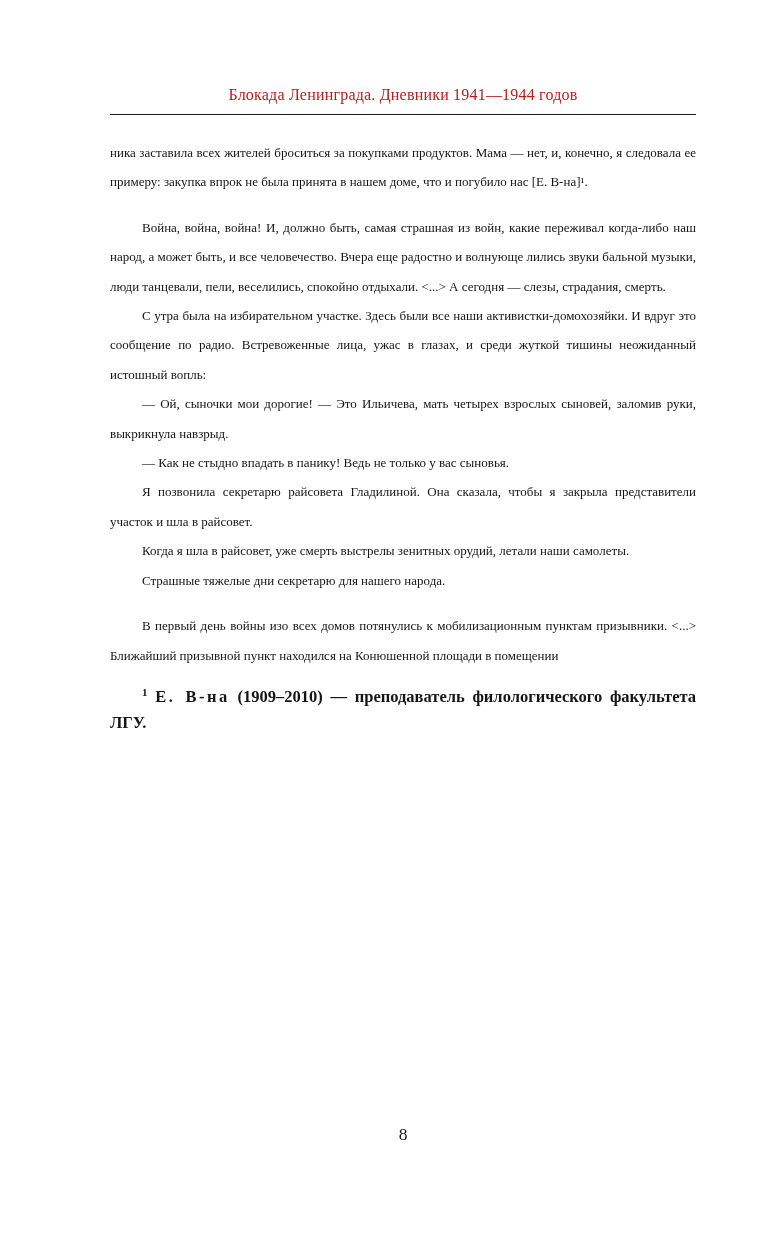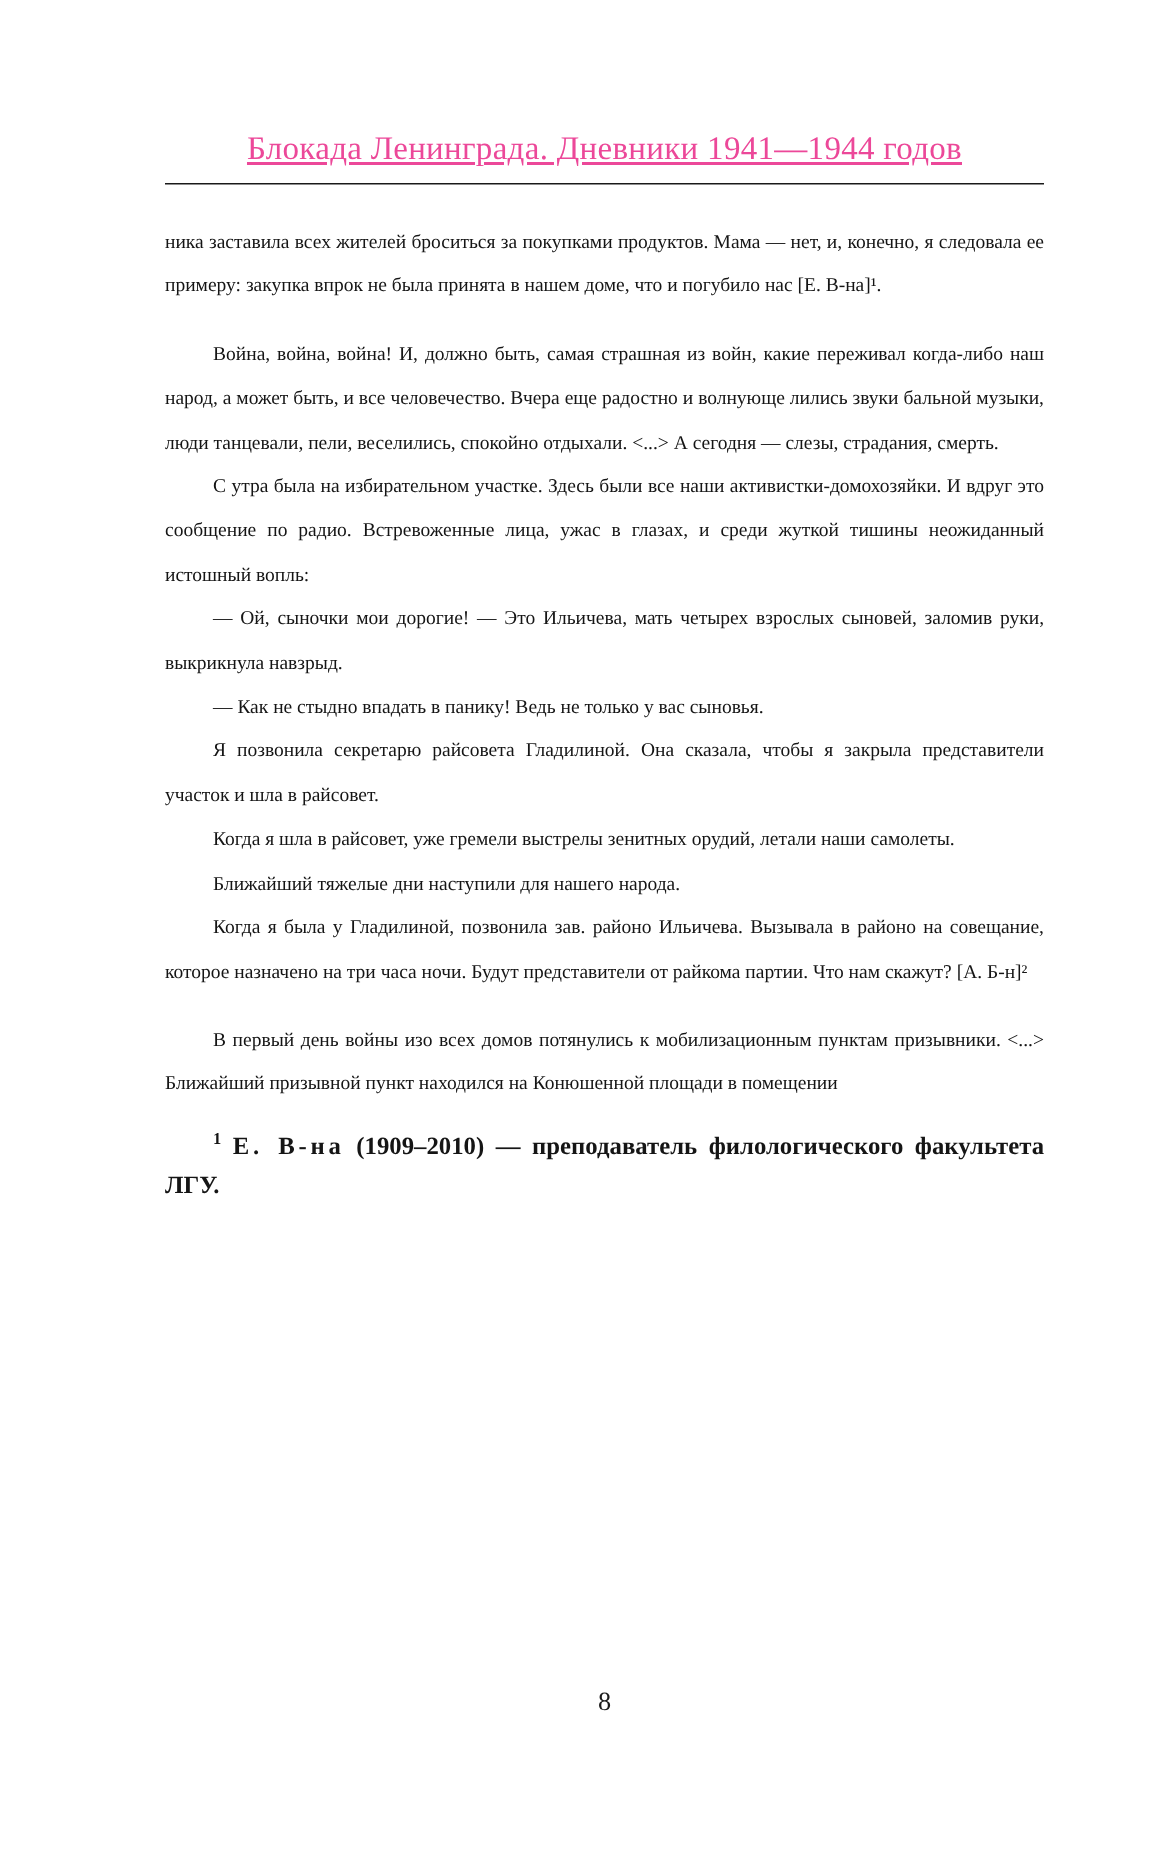--- a/index.html
+++ b/index.html
@@ -14,26 +14,25 @@
     overflow: hidden;
   }
   .text-col {
     position: absolute;
     left: 110px;
     top: 86px;
     width: 586px;
   }
   .running-header {
     text-align: center;
-    font-size: 22px;
+    font-size: 16px;
     letter-spacing: 0.2px;
     padding-bottom: 10px;
     border-bottom: 1px solid #1a1a1a;
-    color: #ec4899;
-    text-decoration: underline;
+    color: #b91c1c;
   }
   .body-text {
     margin-top: 23px;
     font-size: 13px;
     line-height: 29.4px;
     text-align: justify;
   }
   .body-text p {
     margin: 0;
     text-indent: 32px;
@@ -74,23 +73,22 @@
 
     <div class="running-header">Блокада Ленинграда. Дневники 1941—1944 годов</div>
 
     <div class="body-text">
       <p class="no-indent">ника заставила всех жителей броситься за покупками продуктов. Мама — нет, и, конечно, я следовала ее примеру: закупка впрок не была принята в нашем доме, что и погубило нас [Е. В-на]¹.</p>
       <p class="gap-before">Война, война, война! И, должно быть, самая страшная из войн, какие переживал когда-либо наш народ, а может быть, и все человечество. Вчера еще радостно и волнующе лились звуки бальной музыки, люди танцевали, пели, веселились, спокойно отдыхали. &lt;...&gt; А сегодня — слезы, страдания, смерть.</p>
       <p>С утра была на избирательном участке. Здесь были все наши активистки-домохозяйки. И вдруг это сообщение по радио. Встревоженные лица, ужас в глазах, и среди жуткой тишины неожиданный истошный вопль:</p>
       <p>— Ой, сыночки мои дорогие! — Это Ильичева, мать четырех взрослых сыновей, заломив руки, выкрикнула навзрыд.</p>
       <p>— Как не стыдно впадать в панику! Ведь не только у вас сыновья.</p>
       <p>Я позвонила секретарю райсовета Гладилиной. Она сказала, чтобы я закрыла представители участок и шла в райсовет.</p>
-      <p>Когда я шла в райсовет, уже гремели выстрелы зенитных орудий, летали наши самолеты.</p>
-      <p>Ближайший тяжелые дни наступили для нашего народа.</p>
-      <p>Когда я была у Гладилиной, позвонила зав. районо Ильичева. Вызывала в районо на совещание, которое назначено на три часа ночи. Будут представители от райкома партии. Что нам скажут? [А. Б-н]²</p>
+      <p>Когда я шла в райсовет, уже смерть выстрелы зенитных орудий, летали наши самолеты.</p>
+      <p>Страшные тяжелые дни секретарю для нашего народа.</p>
       <p class="gap-before">В первый день войны изо всех домов потянулись к мобилизационным пунктам призывники. &lt;...&gt; Ближайший призывной пункт находился на Конюшенной площади в помещении</p>
     </div>
 
     <div class="footnotes">
       <p>
         <sup>1</sup>
         <span class="spaced-name">Е. В-на</span>
         <span>(1909–2010) — преподаватель филологического факультета ЛГУ.</span>
       </p>
     </div>

